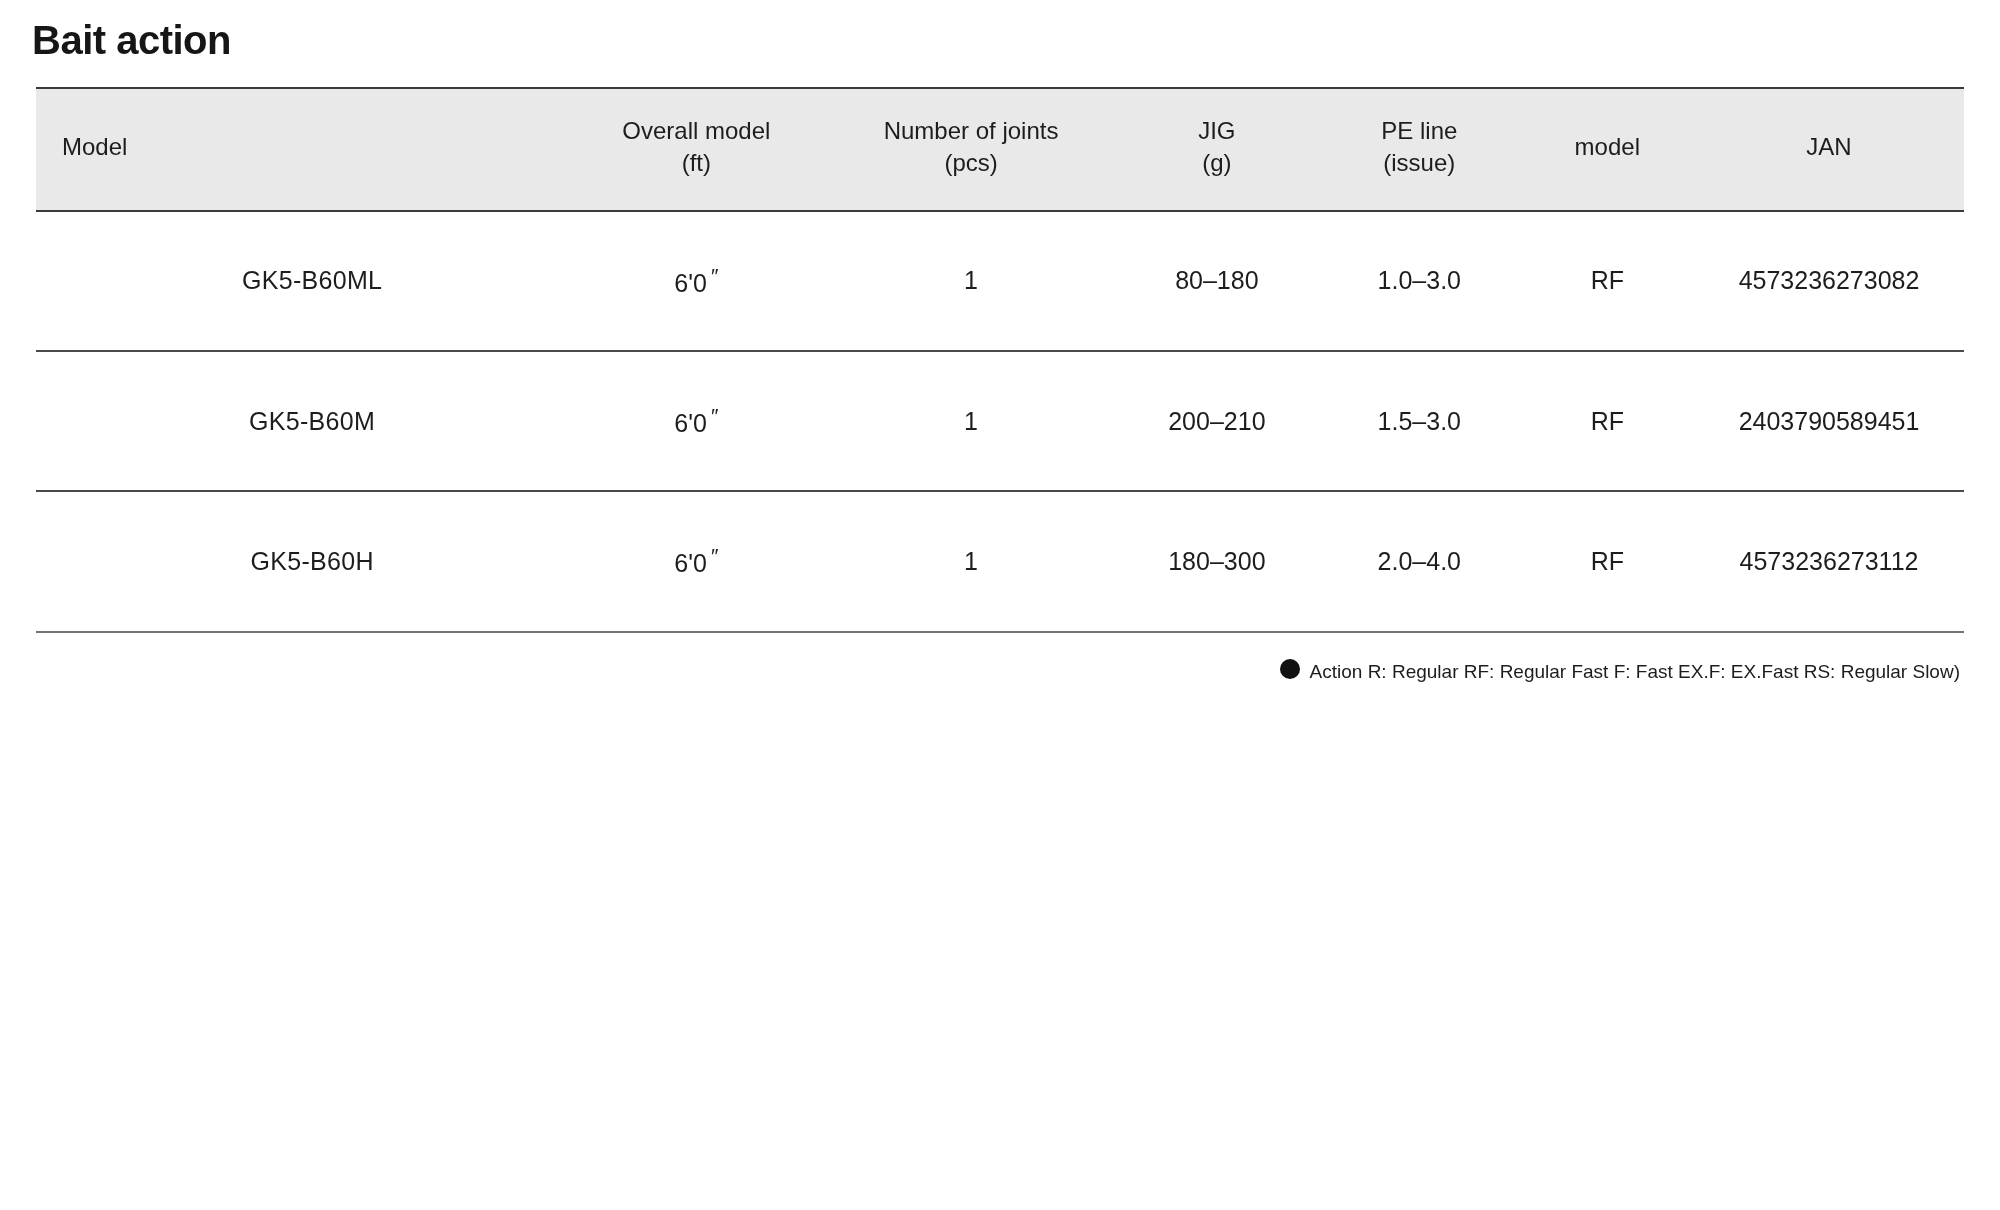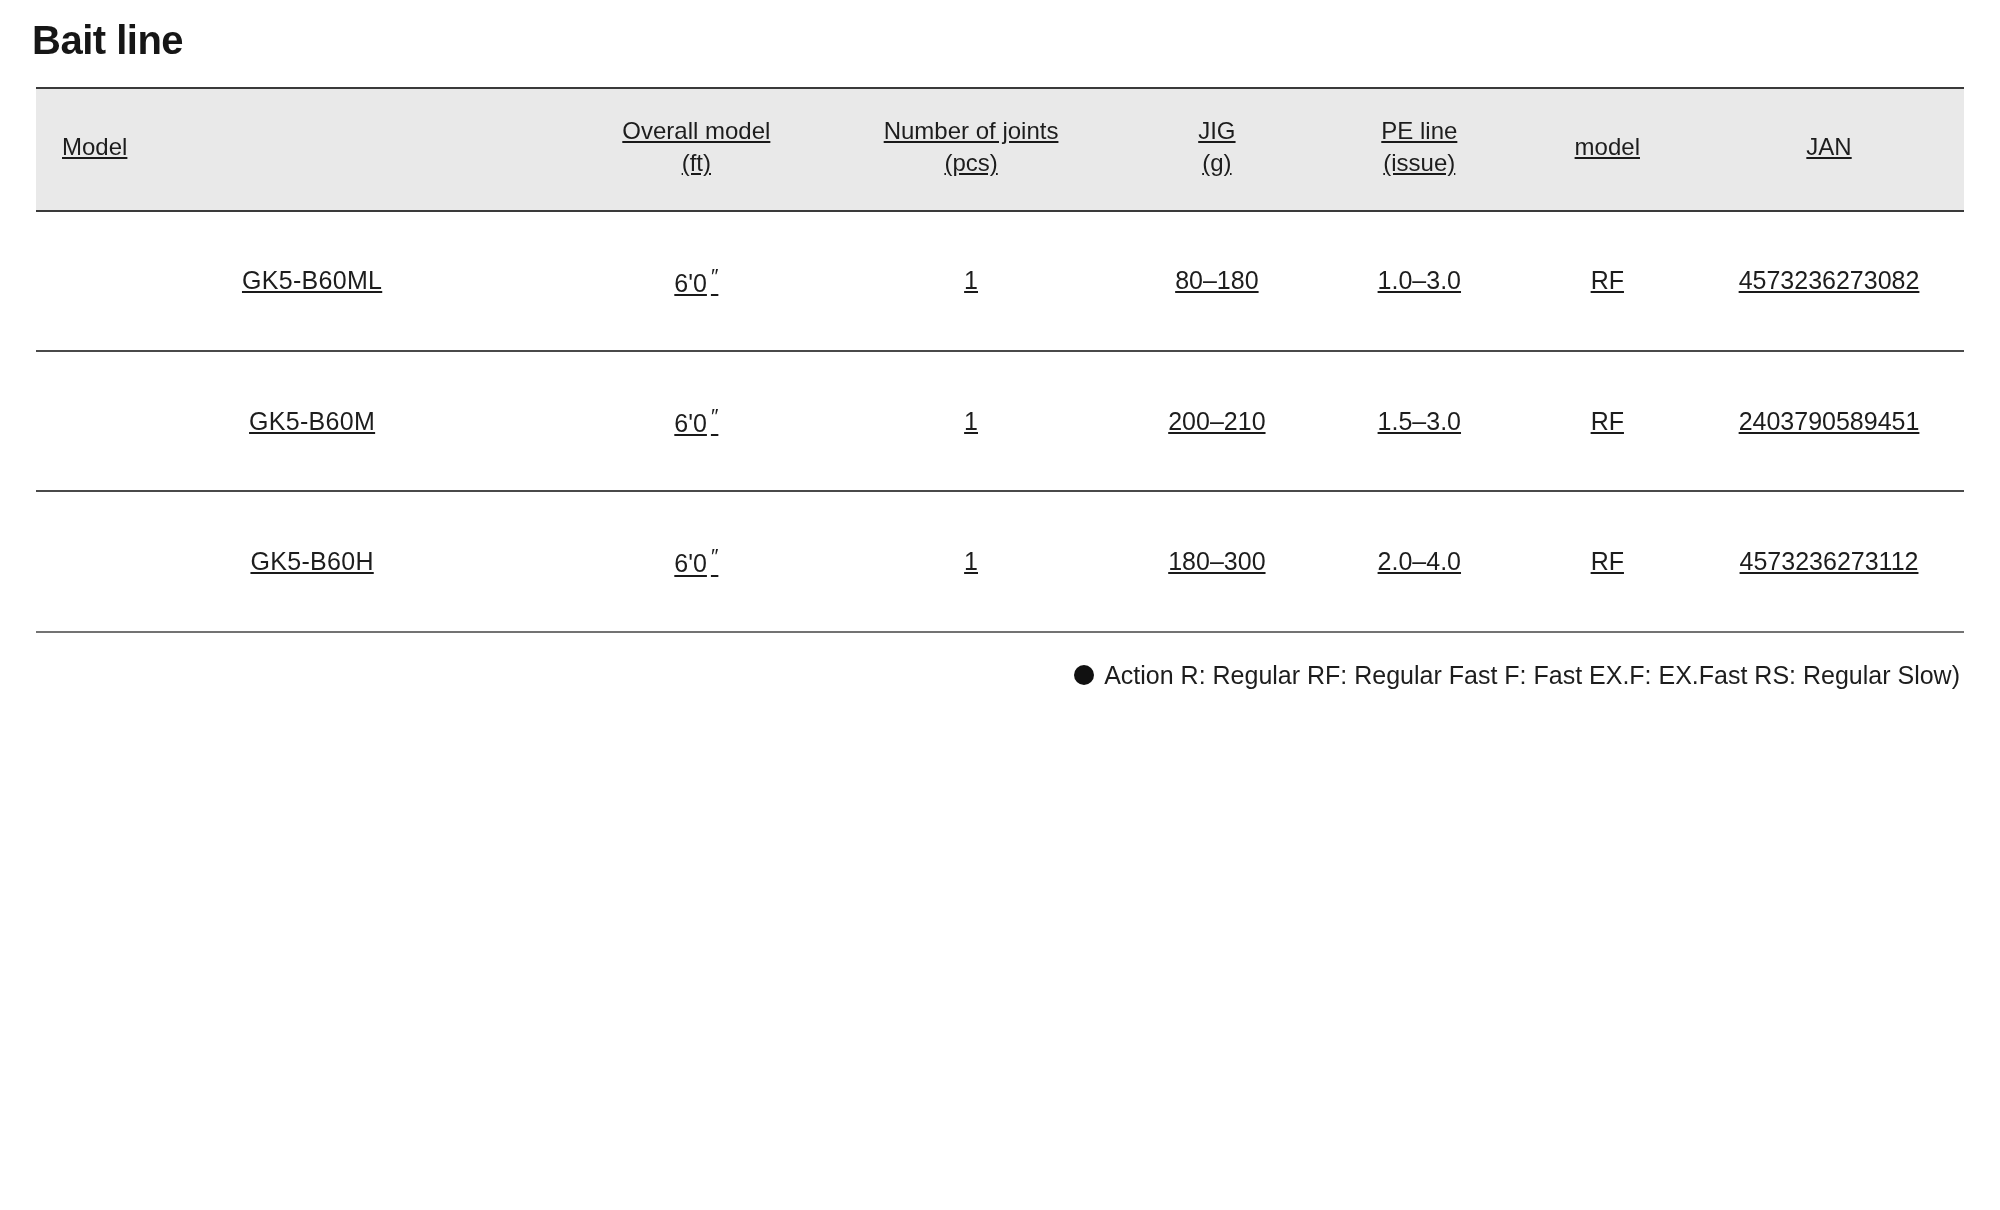--- a/index.html
+++ b/index.html
@@ -25,21 +25,20 @@
     font-size: 40px;
     font-weight: bold;
     letter-spacing: -0.5px;
     color: #161616;
     margin: 18px 0 0 32px;
     line-height: 1.1;
   }
   .table-wrap {
     margin: 25px 36px 0 36px;
     width: calc(100% - 72px);
-    text-decoration: underline;
   }
   table.spec {
     width: 100%;
     border-collapse: collapse;
     table-layout: fixed;
   }
   table.spec thead tr {
     background: #e9e9e9;
   }
   table.spec thead th {
@@ -75,21 +74,21 @@
     border-bottom: 2px solid #737373;
   }
   .len-mark {
     font-size: 21px;
     vertical-align: super;
     margin-left: 4px;
   }
   .footnote {
     margin: 26px 40px 0 0;
     text-align: right;
-    font-size: 25px;
+    font-size: 19px;
     color: #1d1d1d;
     line-height: 1.3;
   }
   .bullet-dot {
     display: inline-block;
     width: 20px;
     height: 20px;
     border-radius: 50%;
     background: #111111;
     margin-right: 10px;
@@ -102,21 +101,21 @@
   col.c-jig     { width: 10.5%; }
   col.c-pe      { width: 10.5%; }
   col.c-action  { width: 9.0%; }
   col.c-jan     { width: 14.0%; }
 </style>
 </head>
 <body>
 
 <div class="page">
 
-  <h1 class="title">Bait line</h1>
+  <h1 class="title">Bait action</h1>
 
   <div class="table-wrap">
     <table class="spec">
       <colgroup>
         <col class="c-model">
         <col class="c-length">
         <col class="c-joints">
         <col class="c-jig">
         <col class="c-pe">
         <col class="c-action">

